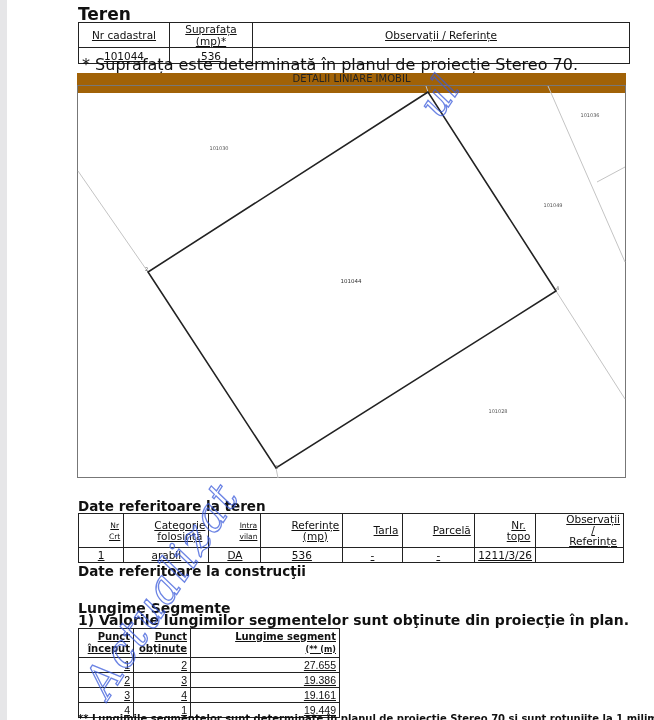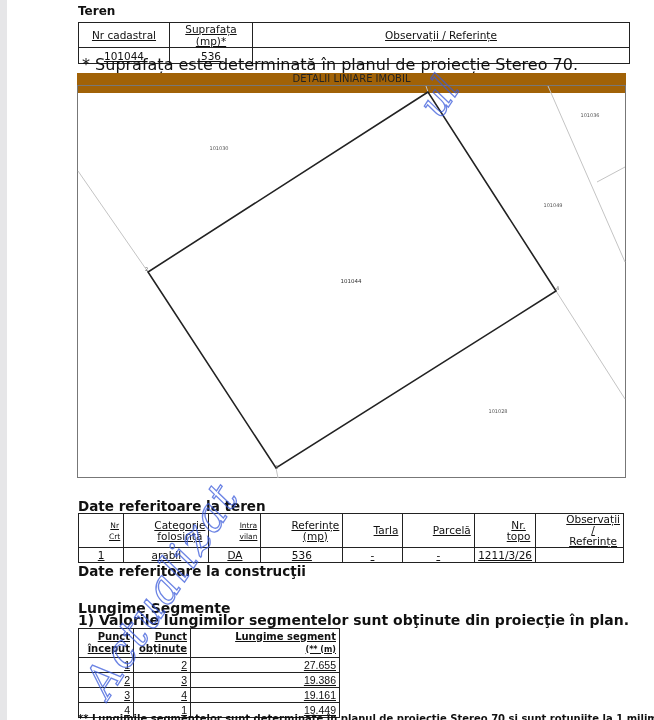--- a/index.html
+++ b/index.html
@@ -3,21 +3,21 @@
 <meta charset="utf-8">
 <style>
   html, body { margin:0; padding:0; }
   body {
     width:654px; height:720px; overflow:hidden; position:relative;
     background:#ffffff;
     font-family:"DejaVu Sans", sans-serif; color:#111;
   }
   .left-strip { position:absolute; left:0; top:0; width:7px; height:720px; background:#e6e6e8; }
   .abs { position:absolute; }
-  h2.sec { margin:0; font-size:12px; font-weight:bold; position:absolute; }
+  h2.sec { margin:0; font-size:17px; font-weight:bold; position:absolute; }
   h2.sec.big { font-size:13.5px; }
   table.grid { border-collapse:collapse; position:absolute; font-size:10.5px;text-decoration:underline; }
   table.grid td, table.grid th { border:1px solid #222; padding:0 3px; font-weight:normal; }
   .t1 { left:78px; top:22px; width:552px; border:1.5px solid #222; }
   .t1 td { height:15px; text-align:center; }
   .note { font-size:16px; left:82px; top:55px;text-align:right; }
   .map-head { left:77px; top:73px; width:549px; height:20px; background:#a16207; font-size:10px; text-align:center; line-height:12px; color:#222; }
   .map { left:77px; top:85px; width:549px; height:393px; border:1px solid #777; box-sizing:border-box; }
   .t2 { left:78px; top:513px; width:546px; border:1.5px solid #222; }
   .t2 td { text-align:center; height:14px; }

